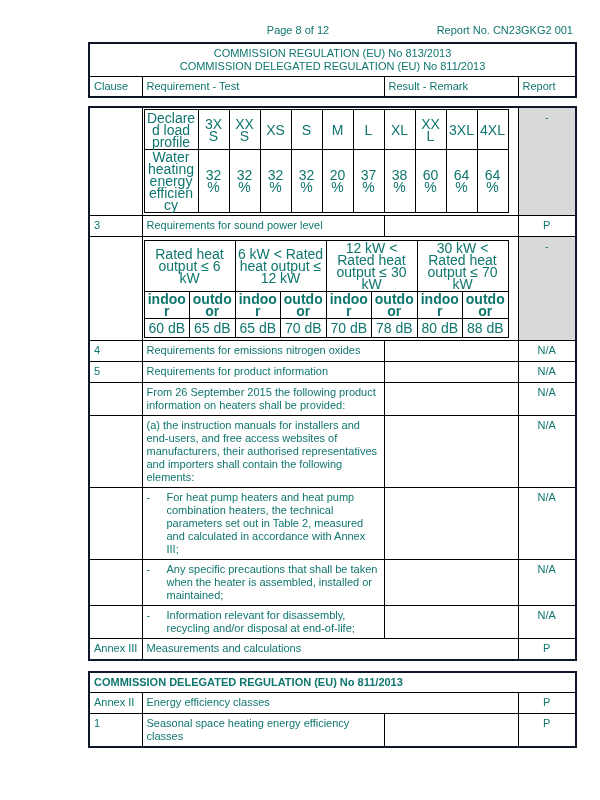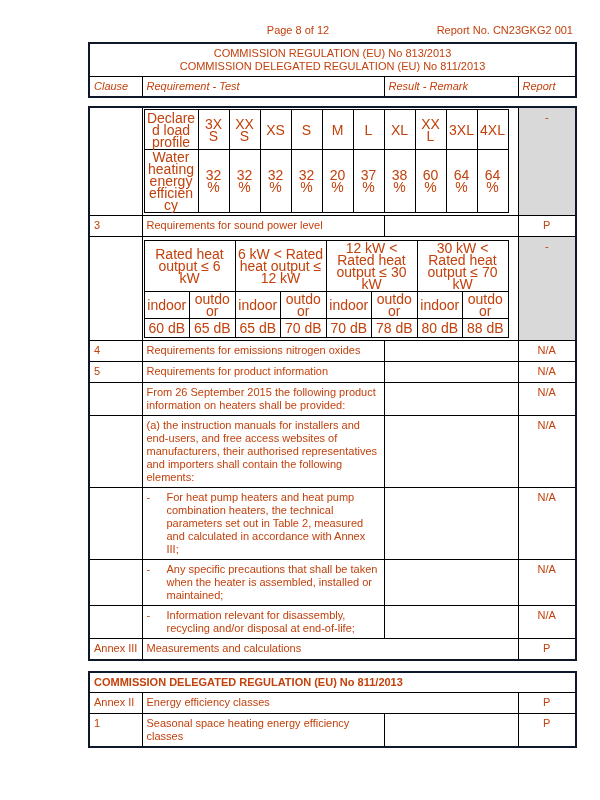--- a/index.html
+++ b/index.html
@@ -2,42 +2,42 @@
 <html><head>
 <meta charset="utf-8">
 <style>
   * { box-sizing: border-box; }
   html, body { margin: 0; padding: 0; background: #ffffff; }
   .page {
     width: 600px; height: 800px;
     position: relative;
     background: #ffffff;
     font-family: "Liberation Sans", "DejaVu Sans", sans-serif;
-    color: #c2410c;
+    color: #0f766e;
     padding: 24px 25px 16px 88px;
   }
   .page-header { position: relative; height: 15px; font-size: 11px; margin-bottom: 3px; }
   .ph-center { position: absolute; left: 145px; width: 130px; text-align: center; }
   .ph-right  { position: absolute; right: 2px; }
 
   table { border-collapse: collapse; width: 487px; table-layout: fixed; }
   td {
     border: 1px solid #000;
     font-size: 11px; line-height: 13px;
     padding: 3px 4px;
     vertical-align: top;
     word-wrap: break-word;
     background: #fff;
   }
   .hdr-table, .body-table, .bottom-table { border: 2px solid #0f172a; }
   .body-table { margin-top: 8px; }
   .bottom-table { margin-top: 10px; }
 
   .title-cell { text-align: center; padding: 3px 2px; }
-  .col-hdr td { height: 19px; font-style: italic; }
+  .col-hdr td { height: 19px; }
 
   .clause-cell { }
   .verdict-cell { text-align: center; }
   .result-cell { }
   .shaded { background: #d9d9d9; }
 
   .r-single td { height: 21px; }
 
   .merged-cell { padding: 1px 0 2px 1px; }
   .nested { width: 365px; }
@@ -45,21 +45,21 @@
     border: 1px solid #000;
     text-align: center;
     vertical-align: middle;
     padding: 1px 2px;
     font-size: 14px; line-height: 12px;
   }
   .t-profile .row-profile td { height: 40px; }
   .t-profile .row-eff td { height: 50px; }
   .t-sound { margin-top: 2px; }
   .t-sound .row-group td { height: 38px; }
-  .t-sound .row-sub td { height: 18px; }
+  .t-sound .row-sub td { height: 18px; font-weight: bold; }
   .t-sound .row-val td { height: 19px; }
 
   .hang { display: flex; }
   .hang .dash { width: 20px; flex: none; }
   .hang .btext { flex: 1; }
 
   .bold-title { font-weight: bold; }
   .bottom-table td { height: 21px; }
 </style>
 </head>

